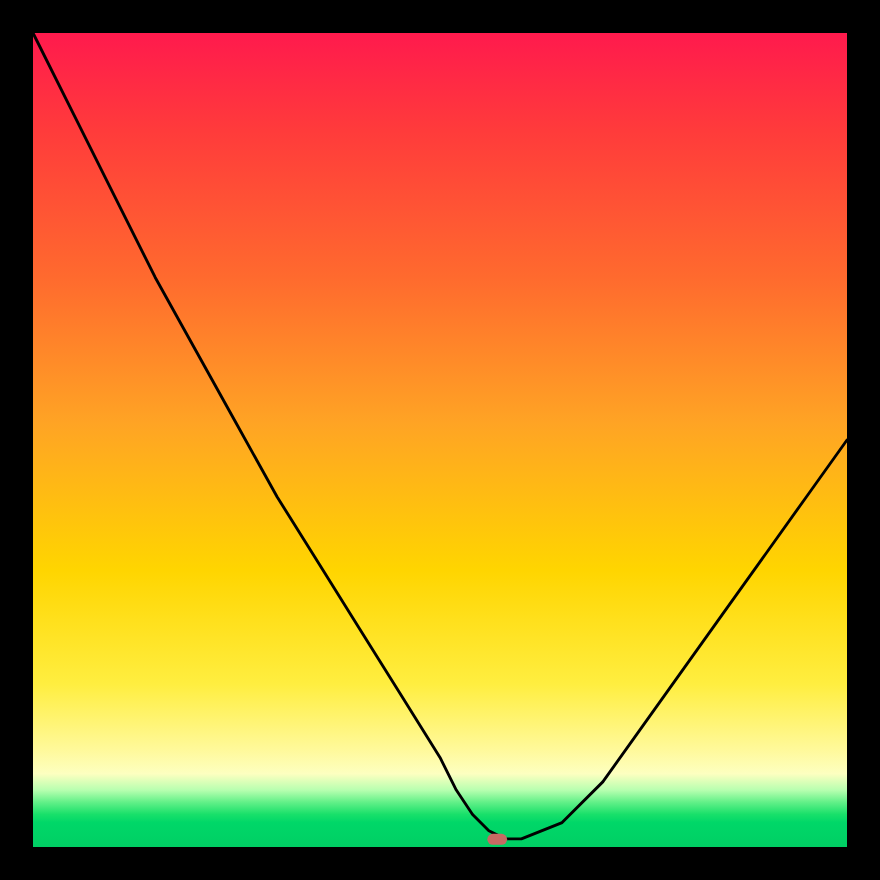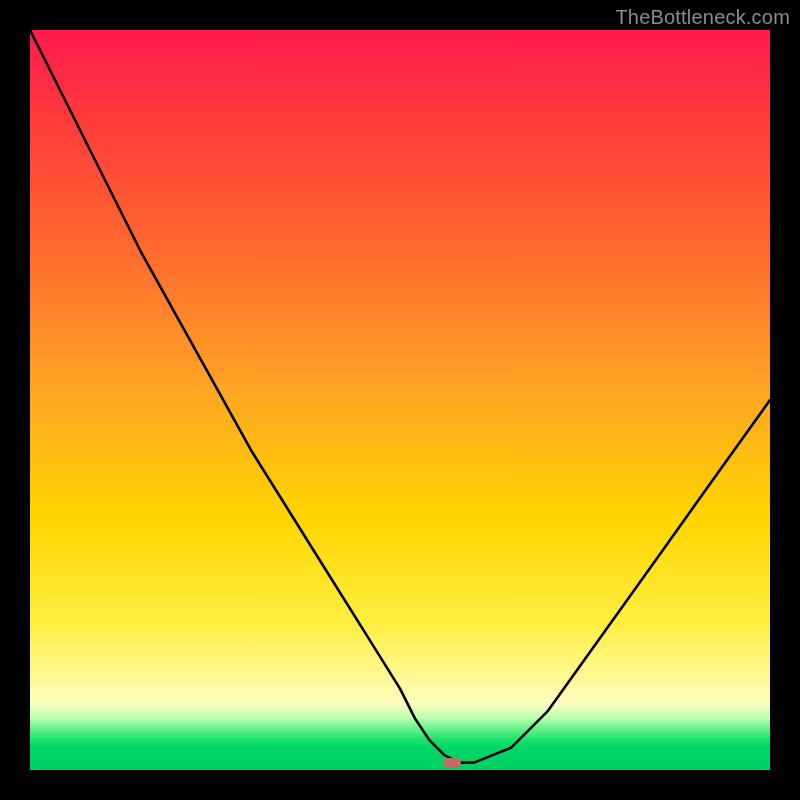--- a/index.html
+++ b/index.html
@@ -68,21 +68,20 @@
     font-weight: 500;
     letter-spacing: 0.2px;
     user-select: none;
   }
 </style>
 </head>
 <body>
 
 <div class="frame">
 
-  <div class="watermark">TheBottleneck.com</div>
 
   <div class="plot">
 
     <svg class="curve" viewBox="0 0 740 740" preserveAspectRatio="none">
       <path id="curve-path" d="M0.00 0.00 L37.00 74.00 L74.00 148.00 L111.00 222.00 L148.00 288.60 L185.00 355.20 L222.00 421.80 L259.00 481.00 L296.00 540.20 L333.00 599.40 L370.00 658.60 L384.80 688.20 L399.60 710.40 L414.40 725.20 L429.20 732.60 L444.00 732.60 L481.00 717.80 L518.00 680.80 L555.00 629.00 L592.00 577.20 L629.00 525.40 L666.00 473.60 L703.00 421.80 L740.00 370.00" fill="none" stroke="#000000" stroke-width="2.6" stroke-linejoin="round" stroke-linecap="round"></path>
     </svg>
 
     <div class="minimum-marker" id="min-marker" style="left: 421.8px; top: 732.6px; background: rgb(199, 106, 99);"></div>
 
   </div>

